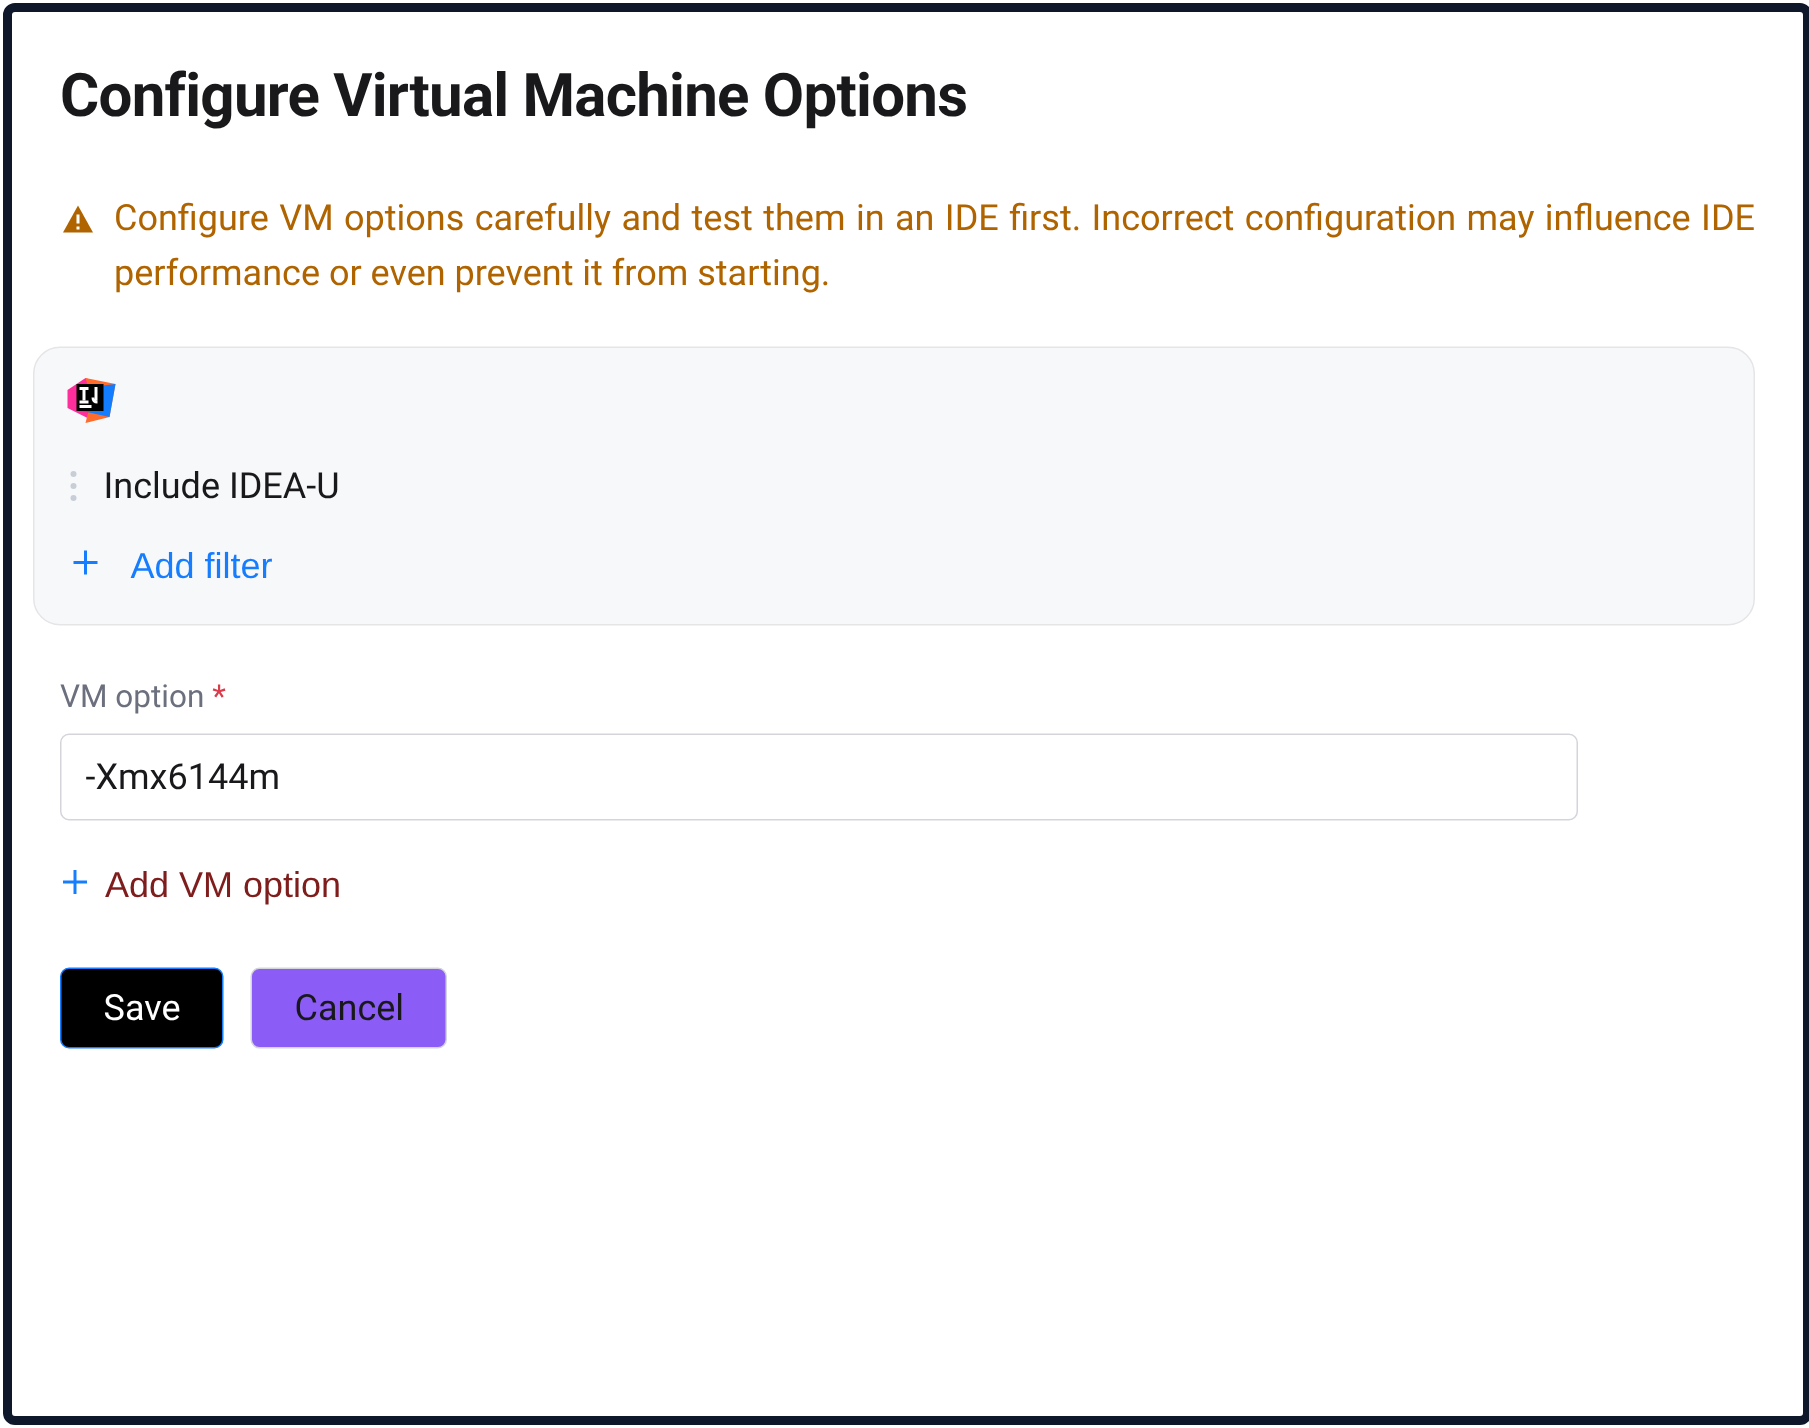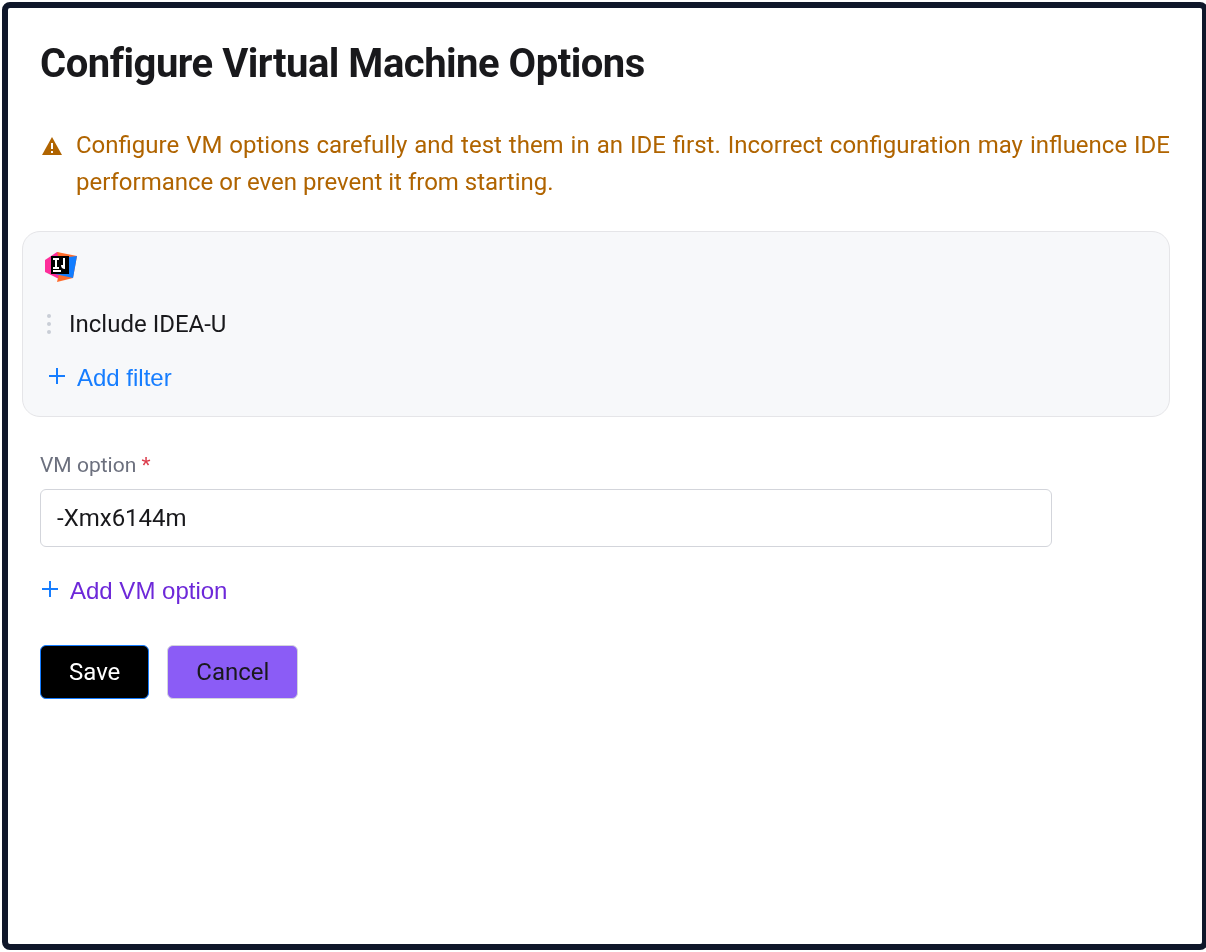--- a/index.html
+++ b/index.html
@@ -79,21 +79,21 @@
       background: #c9ced6;
       border-radius: 50%;
     }
     .filter-label {
       font-size: 24px;
       color: #19191c;
     }
     .add-filter-btn {
       display: inline-flex;
       align-items: center;
-      gap: 10px;
+      gap: 20px;
       color: #167dff;
       font-size: 24px;
       background: none;
       border: none;
       cursor: pointer;
       padding: 0 4px;
     }
     .form-label {
       display: block;
       font-size: 21px;
@@ -110,21 +110,21 @@
       color: #19191c;
       border: 1px solid #d3d5db;
       border-radius: 6px;
       margin-bottom: 30px;
       font-family: inherit;
     }
     .add-vm-btn {
       display: inline-flex;
       align-items: center;
       gap: 10px;
-      color: #6d28d9;
+      color: #7f1d1d;
       font-size: 24px;
       background: none;
       border: none;
       cursor: pointer;
       padding: 0;
       margin-bottom: 40px;
     }
     .help-text {
       font-size: 24px;
       color: #6c707e;

